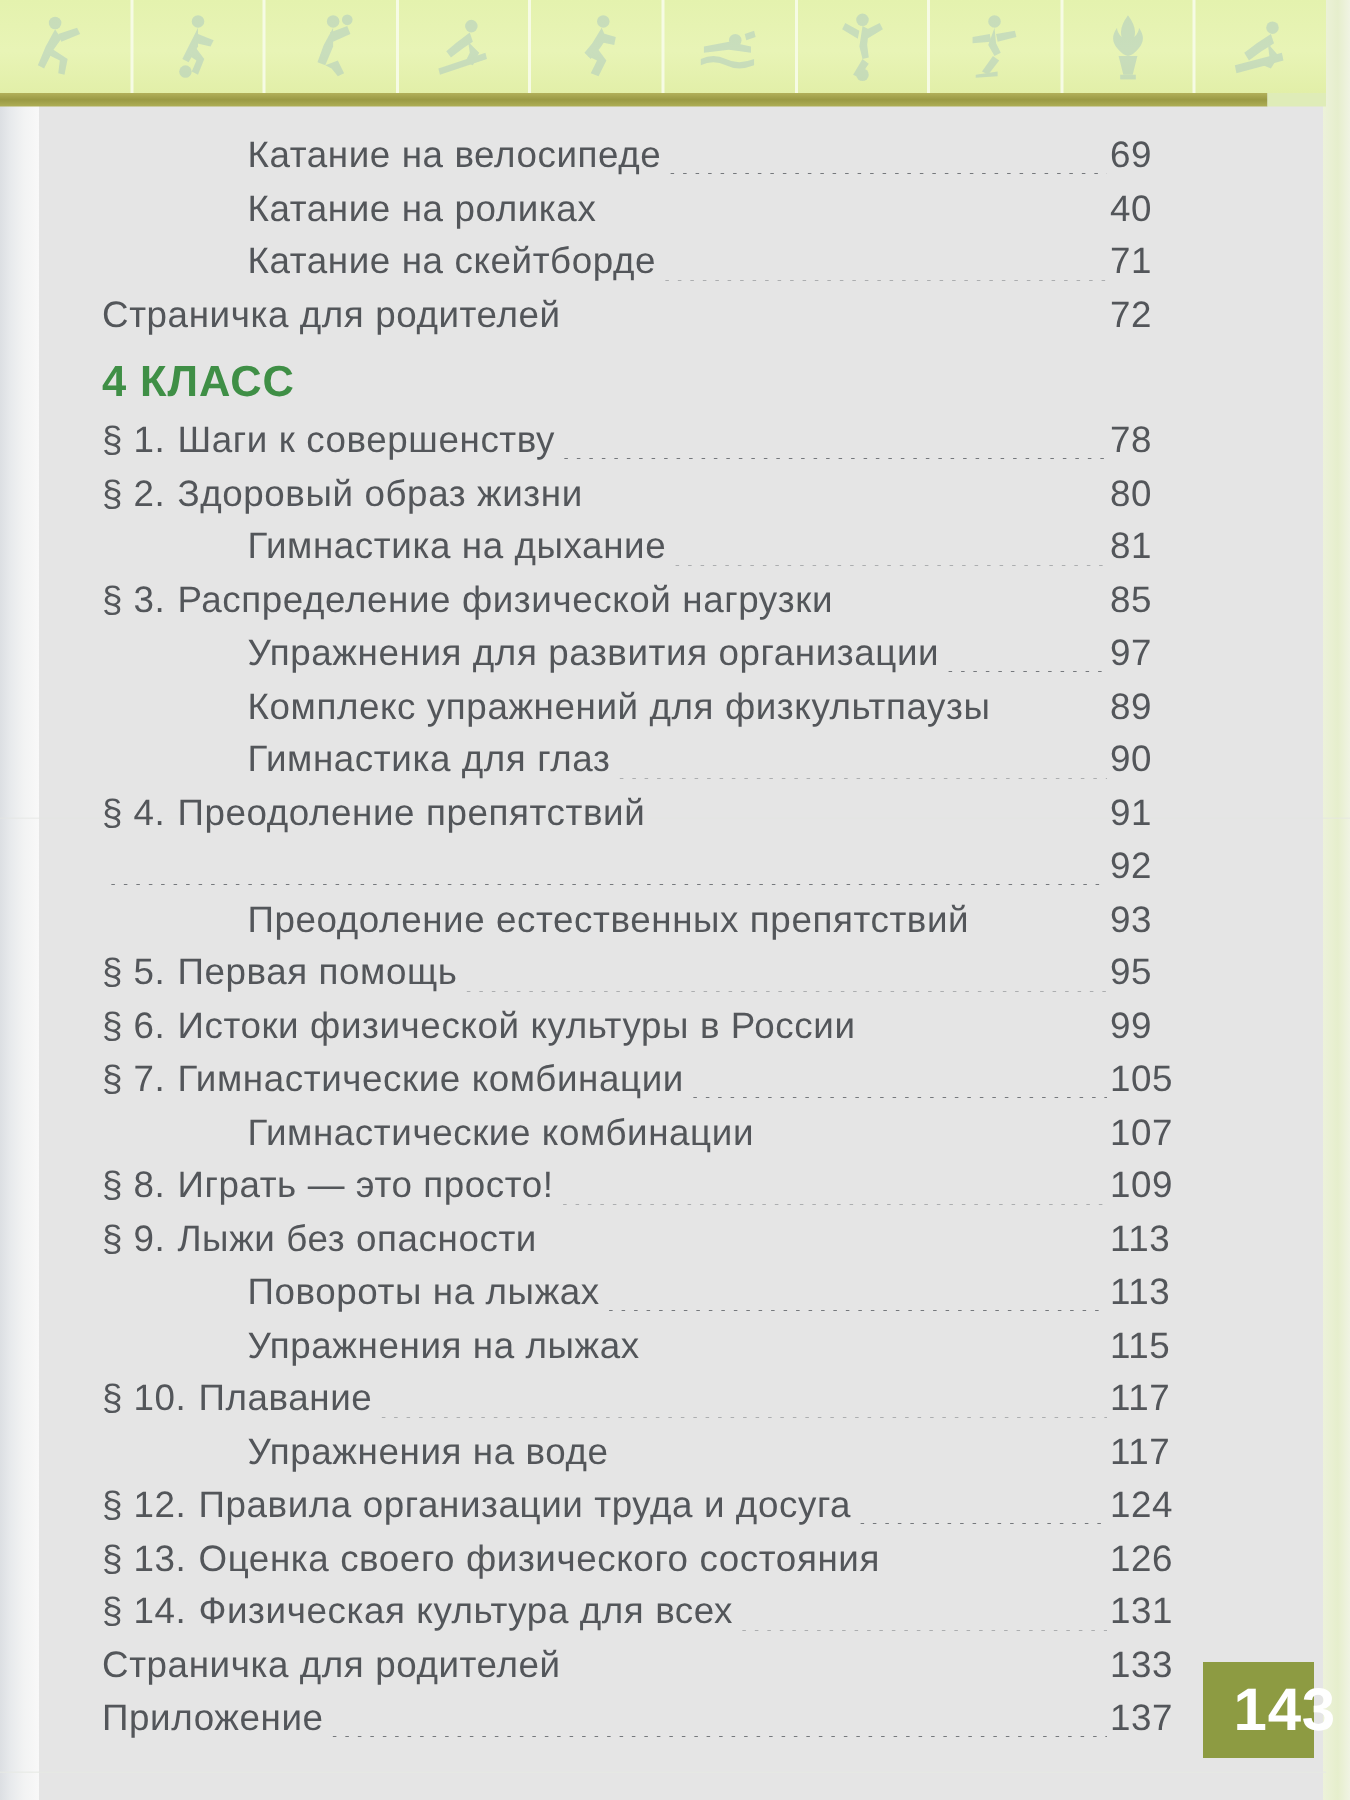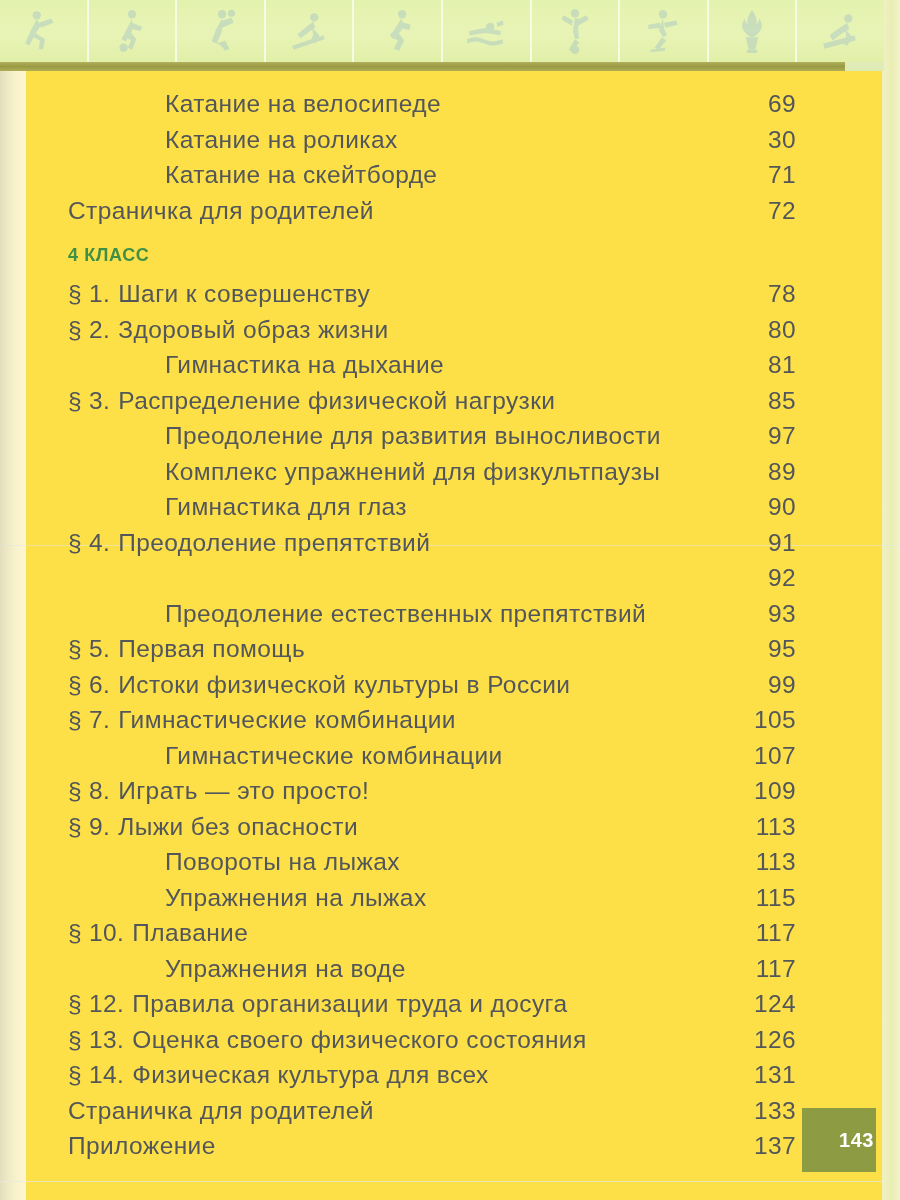--- a/index.html
+++ b/index.html
@@ -12,21 +12,21 @@
     background: #ffffff;
     font-family: "Liberation Sans", sans-serif;
     overflow: hidden;
     position: relative;
   }
 
   
   #page {
     position: absolute;
     inset: 0;
-    background: #fde047;
+    background: #e5e5e5;
   }
 
   
   #gutter-shadow {
     position: absolute;
     left: 0; top: 0;
     width: 26px; height: 1200px;
     background: linear-gradient(to right, #d9dde2 0%, #e9ecef 28%, #f7f8f8 62%, #ffffff 100%);
     opacity: .75;
   }
@@ -135,30 +135,29 @@
     bottom: -13px;
     letter-spacing: 1.5px;
     font-size: 24.5px;
     color: #6e7175;
     white-space: nowrap;
   }
 
   .page-num {
     flex: 0 0 auto;
     min-width: 56px;
-    text-align: right;
     color: #53565a;
   }
   .toc-row.no-leader .page-num { min-width: 0; }
 
   
   .class-heading {
     color: #3f8f46;
     font-weight: bold;
-    font-size: 18px;
+    font-size: 29px;
     line-height: 42px;
     letter-spacing: .6px;
     padding-top: 6px;
   }
 
   
   #page-badge {
     position: absolute;
     right: 24px;
     bottom: 28px;
@@ -174,21 +173,21 @@
     right: 86px;
     bottom: 76px;
     width: 12px;
     height: 8px;
     background: #8d9b42;
     opacity: .9;
   }
   #page-badge-num {
     color: #ffffff;
     font-weight: bold;
-    font-size: 20px;
+    font-size: 40px;
     letter-spacing: .5px;
     margin-left: 35px;
   }
 
   
   #scan-seam {
     position: absolute;
     left: 0; top: 545px;
     width: 900px; height: 1px;
     background: #e3e5e1;
@@ -317,21 +316,21 @@
 
   <div id="toc">
       <div class="toc-row level-sub">
         <span class="row-label"><span class="sec-title">Катание на велосипеде</span></span>
         <span class="leader"></span>
         <span class="page-num">69</span>
       </div>
       <div class="toc-row level-sub">
         <span class="row-label"><span class="sec-title">Катание на роликах</span></span>
         <span class="leader"></span>
-        <span class="page-num">30</span>
+        <span class="page-num">40</span>
       </div>
       <div class="toc-row level-sub">
         <span class="row-label"><span class="sec-title">Катание на скейтборде</span></span>
         <span class="leader"></span>
         <span class="page-num">71</span>
       </div>
       <div class="toc-row level-plain">
         <span class="row-label"><span class="sec-title">Страничка для родителей</span></span>
         <span class="leader"></span>
         <span class="page-num">72</span>
@@ -351,21 +350,21 @@
         <span class="row-label"><span class="sec-title">Гимнастика на дыхание</span></span>
         <span class="leader"></span>
         <span class="page-num">81</span>
       </div>
       <div class="toc-row level-section">
         <span class="row-label"><span class="sec-mark">§</span><span class="sec-num">3.</span><span class="sec-title">Распределение физической нагрузки</span></span>
         <span class="leader"></span>
         <span class="page-num">85</span>
       </div>
       <div class="toc-row level-sub">
-        <span class="row-label"><span class="sec-title">Преодоление для развития выносливости</span></span>
+        <span class="row-label"><span class="sec-title">Упражнения для развития организации</span></span>
         <span class="leader"></span>
         <span class="page-num">97</span>
       </div>
       <div class="toc-row level-sub">
         <span class="row-label"><span class="sec-title">Комплекс упражнений для физкультпаузы</span></span>
         <span class="leader"></span>
         <span class="page-num">89</span>
       </div>
       <div class="toc-row level-sub">
         <span class="row-label"><span class="sec-title">Гимнастика для глаз</span></span>

